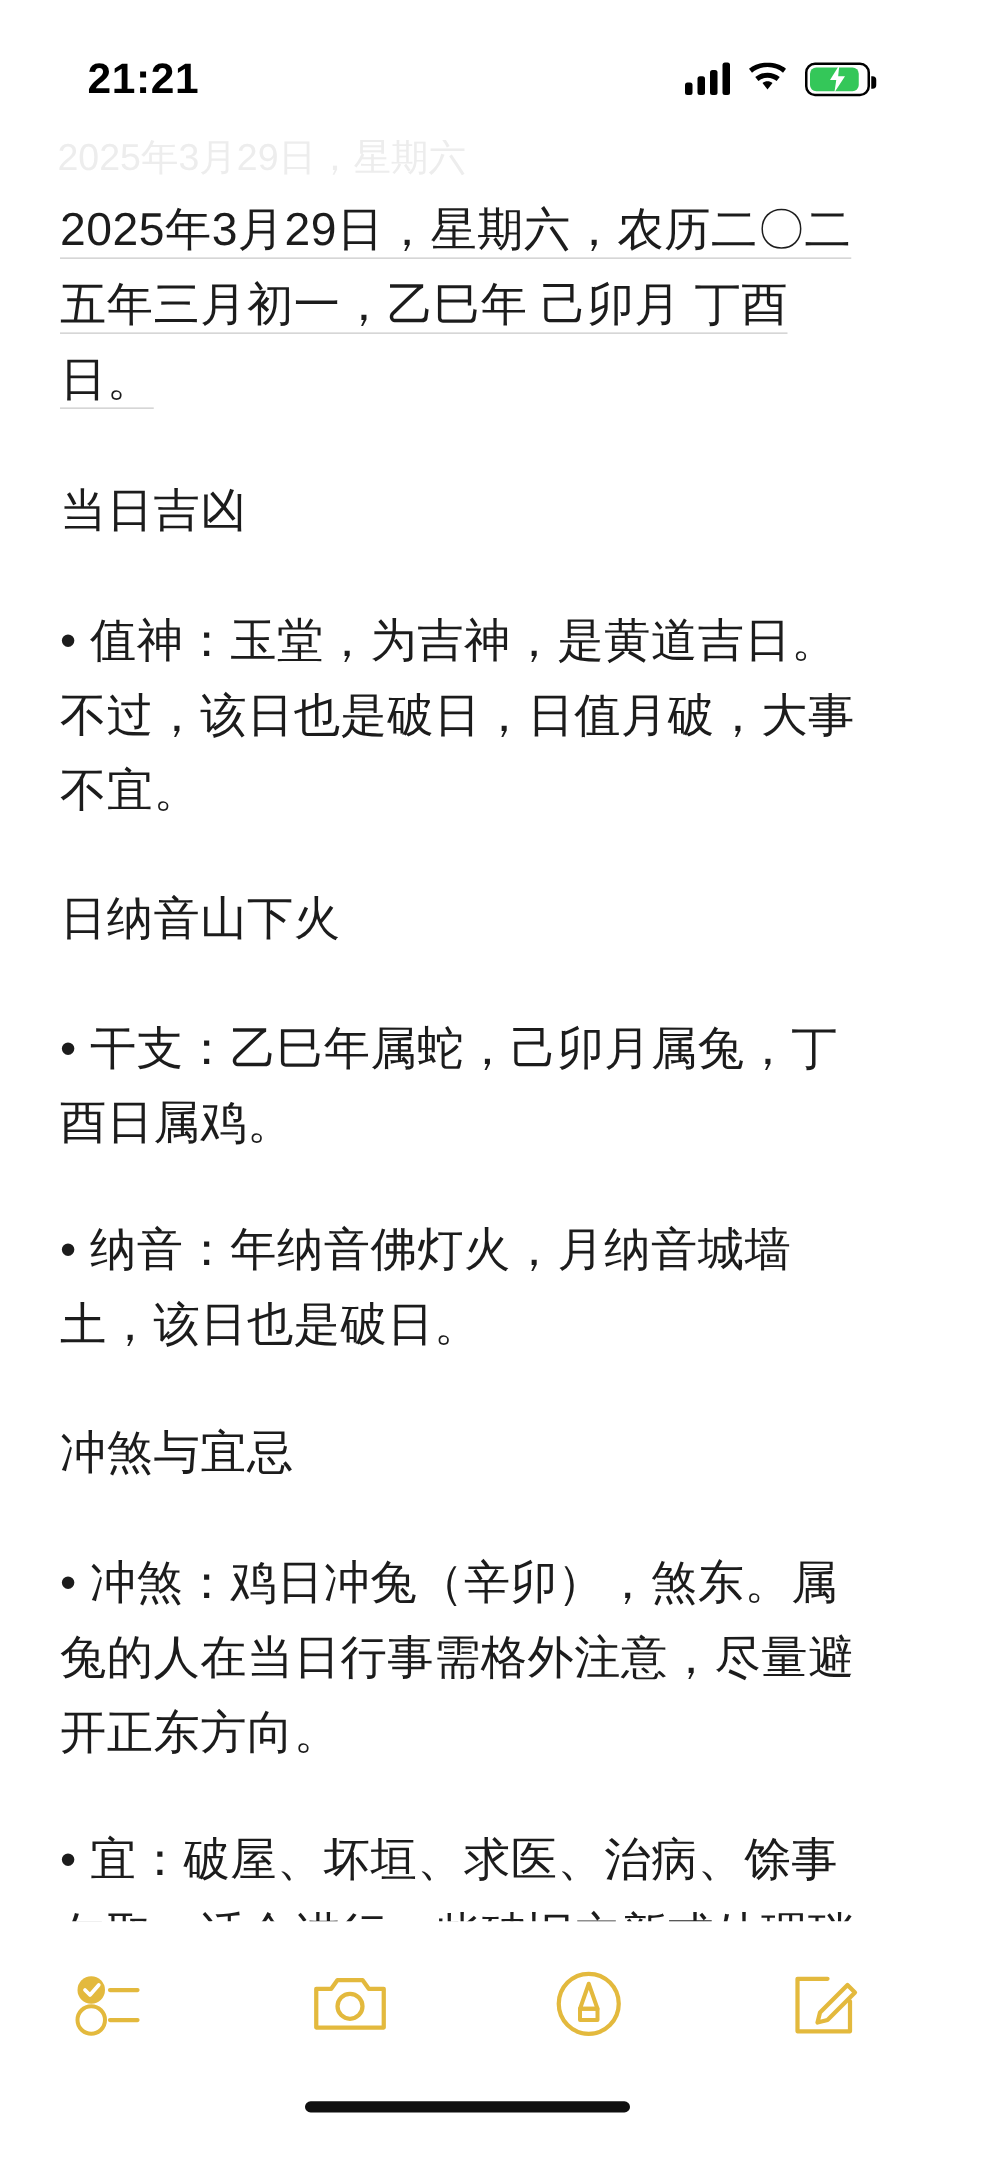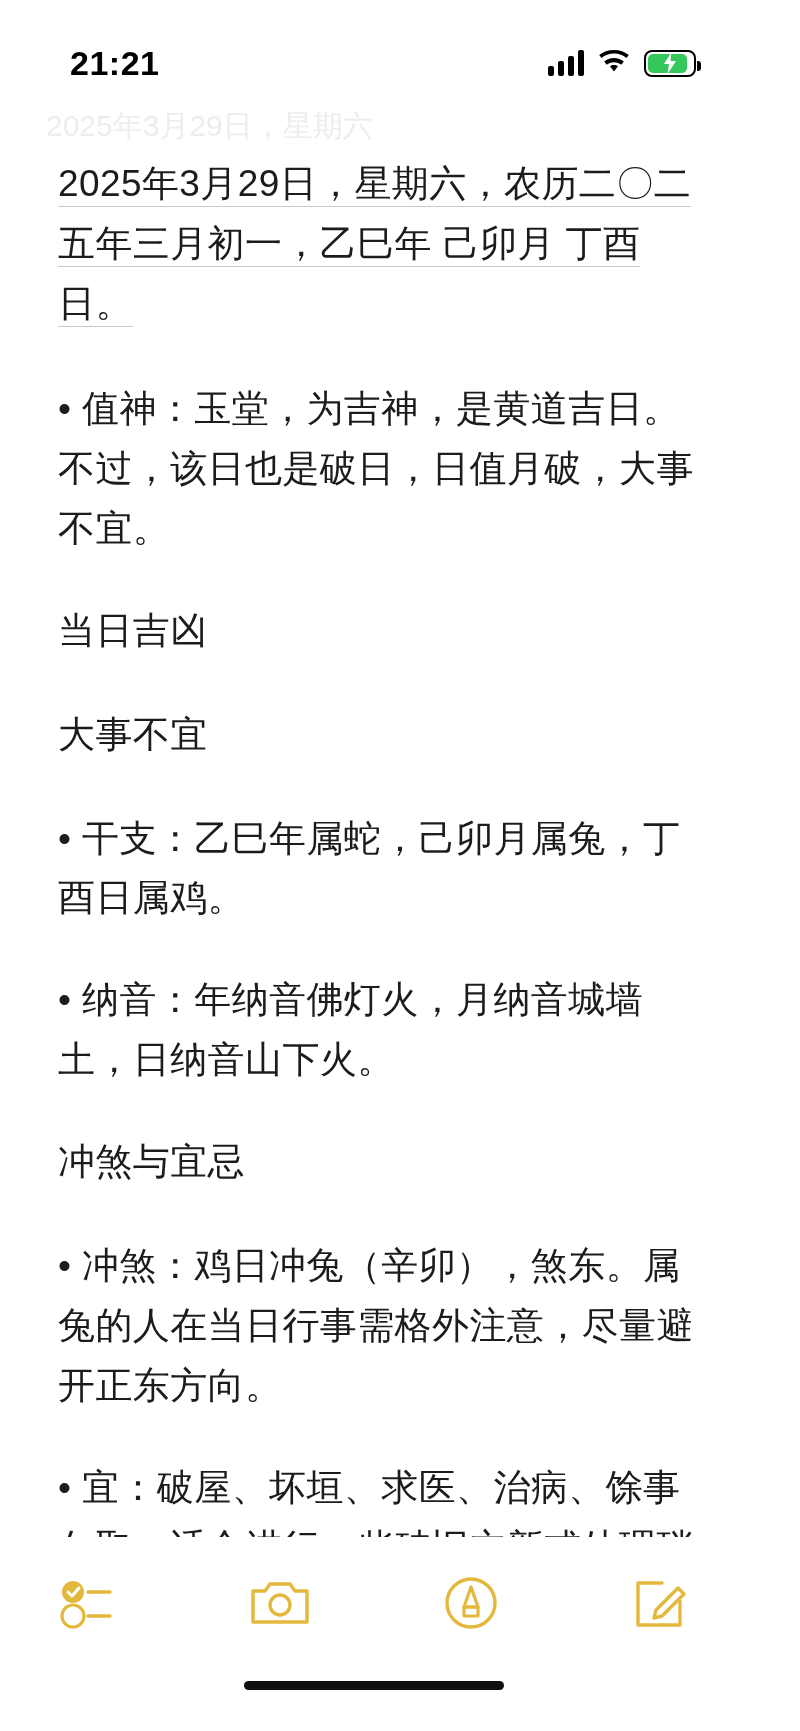--- a/index.html
+++ b/index.html
@@ -155,21 +155,21 @@
     overflow: hidden;
   }
   .note-scroll {
     position: relative;
     padding-top: 42px;
   }
   .para {
     font-size: 37px;
     line-height: 1.62;
     letter-spacing: 0.4px;
-    margin: 0 0 42px 12px;
+    margin: 0 0 42px 2px;
     color: #1c1c1c;
     word-break: break-all;
   }
   .para.lead {
     padding-bottom: 2px;
     border-bottom: 1px solid transparent;
   }
   .para.heading {
     margin-bottom: 44px;
   }
@@ -235,25 +235,25 @@
         </svg>
       </div>
     </div>
   </div>
 
 
   <div class="note-area">
     <div class="ghost-title">2025年3月29日，星期六</div>
     <div class="note-scroll">
       <p class="para lead"><span class="underline-seg">2025年3月29日，星期六，农历二〇二五年三月初一，乙巳年 己卯月 丁酉日。</span></p>
+      <p class="para heading">当日吉凶</p>
       <p class="para">• 值神：玉堂，为吉神，是黄道吉日。不过，该日也是破日，日值月破，大事不宜。</p>
-      <p class="para heading">当日吉凶</p>
-      <p class="para heading">大事不宜</p>
+      <p class="para heading">日纳音山下火</p>
       <p class="para">• 干支：乙巳年属蛇，己卯月属兔，丁酉日属鸡。</p>
-      <p class="para">• 纳音：年纳音佛灯火，月纳音城墙土，日纳音山下火。</p>
+      <p class="para">• 纳音：年纳音佛灯火，月纳音城墙土，该日也是破日。</p>
       <p class="para heading">冲煞与宜忌</p>
       <p class="para">• 冲煞：鸡日冲兔（辛卯），煞东。属兔的人在当日行事需格外注意，尽量避开正东方向。</p>
       <p class="para">• 宜：破屋、坏垣、求医、治病、馀事勿取。适合进行一些破旧立新或处理琐事的活动。</p>
 
     </div>
   </div>
 
   <div class="toolbar">
     <div class="tool-icon">
       <svg width="56" height="52" viewBox="0 0 56 52">

